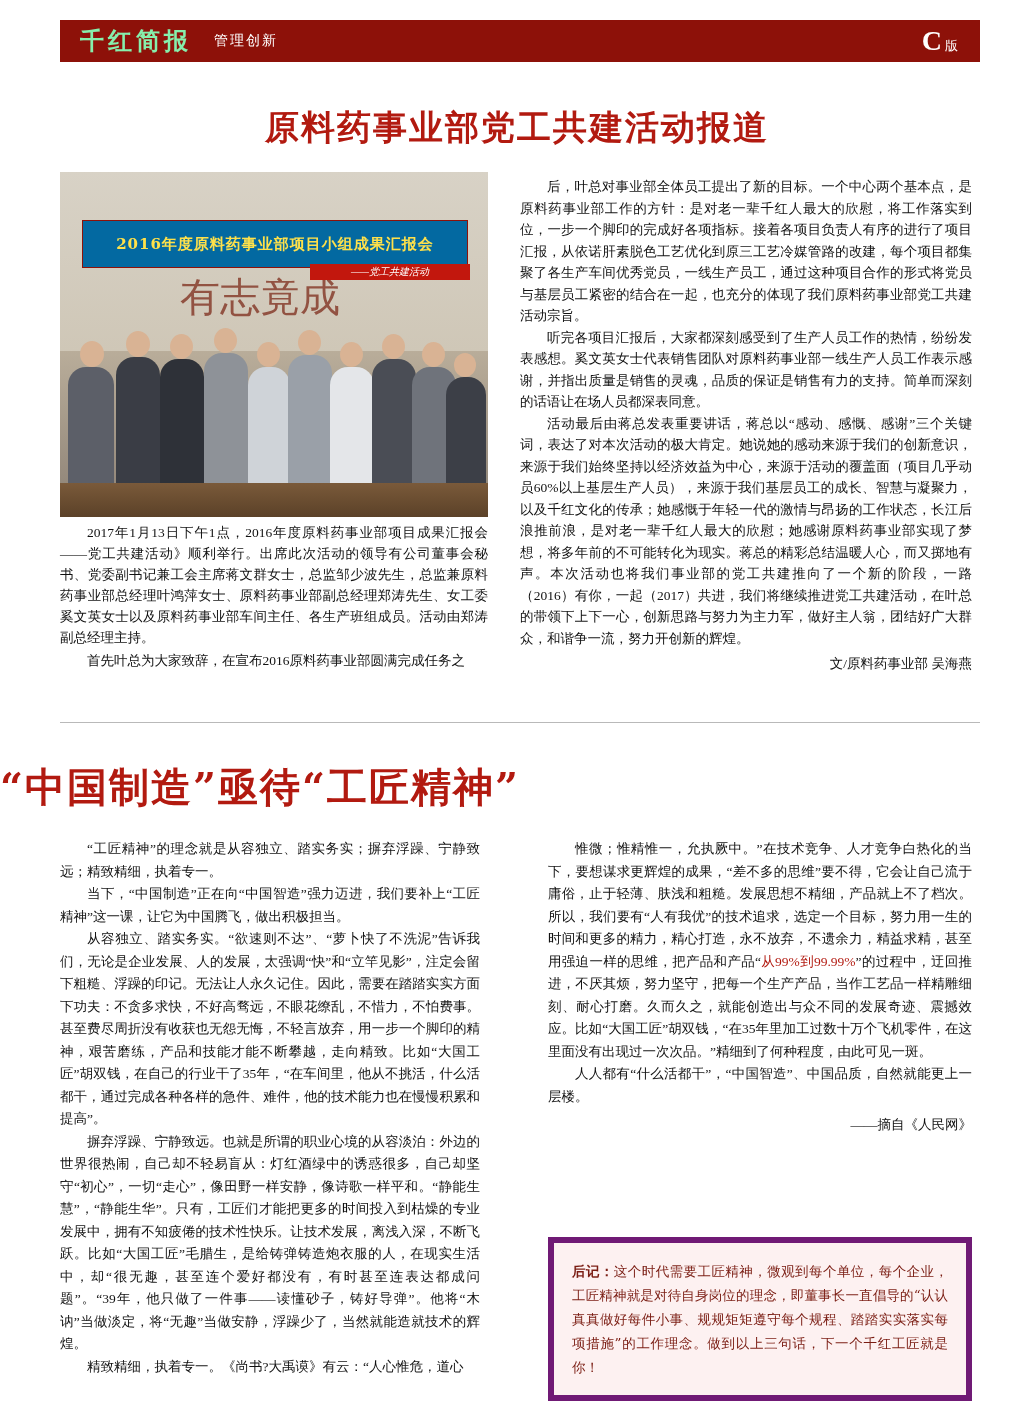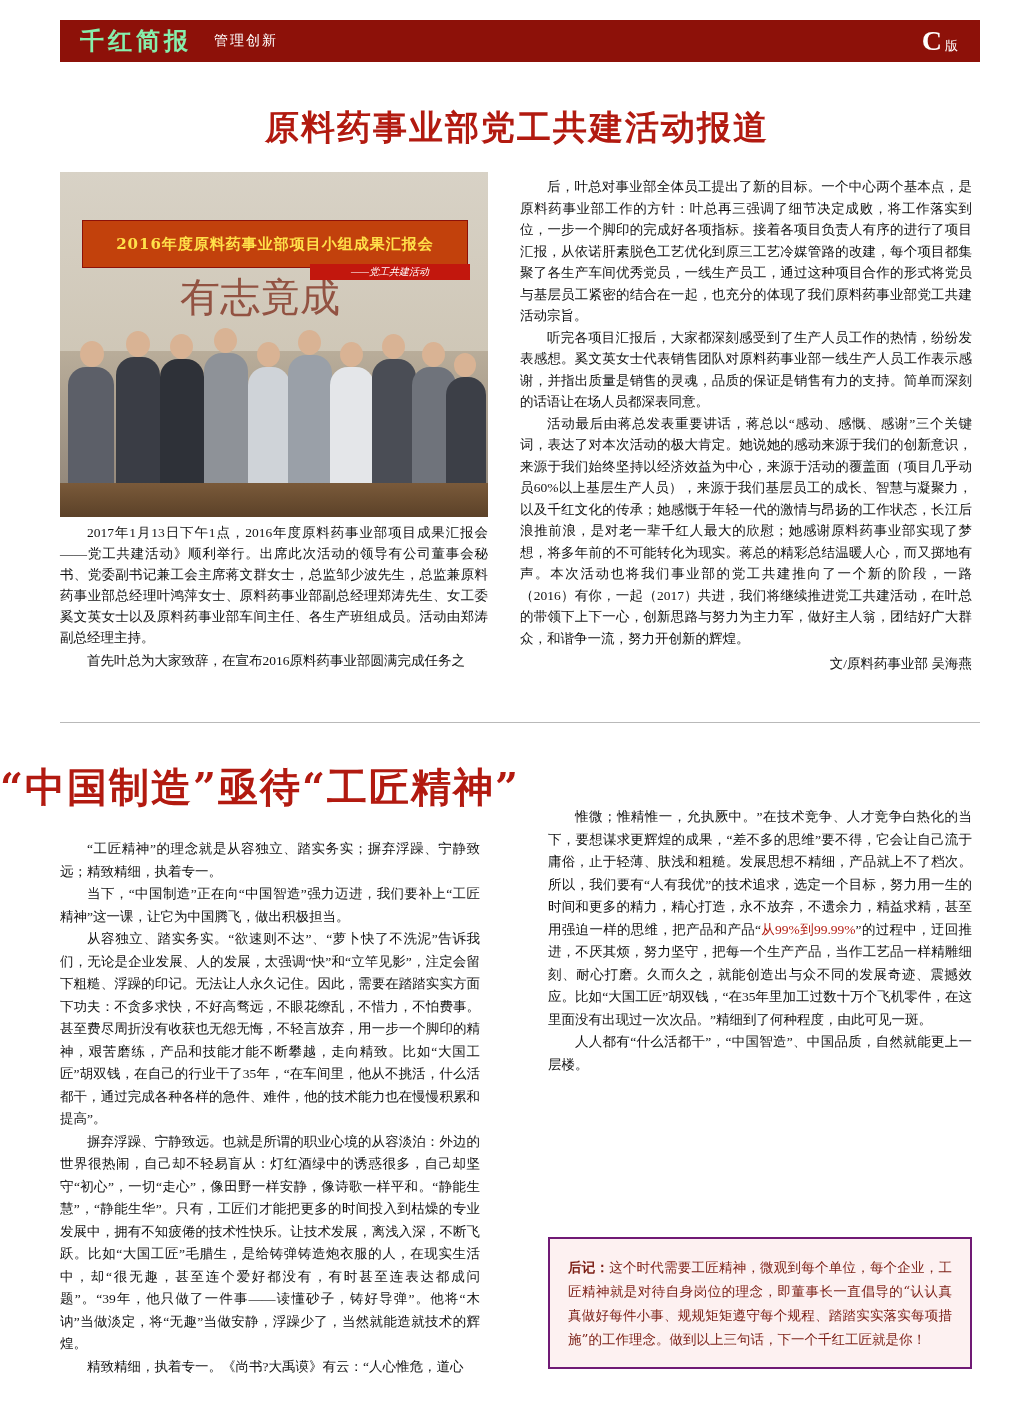--- a/index.html
+++ b/index.html
@@ -50,21 +50,21 @@
   .photo .wall{
     position:absolute;left:0;top:0;width:100%;height:52%;
     background:linear-gradient(#d8d2c6,#cfc7b7);
   }
   .photo .wall2{
     position:absolute;left:0;top:52%;width:100%;height:48%;
     background:linear-gradient(#b9ad9a,#8b8074);
   }
   .photo .banner{
     position:absolute;left:22px;top:48px;width:384px;height:46px;
-    background:#c2410c;border:1px solid #8d1109;
+    background:#0369a1;border:1px solid #8d1109;
     color:#ffe14a;font-size:15px;font-weight:bold;
     display:flex;align-items:center;justify-content:center;
     letter-spacing:1px;
     font-family:"DejaVu Serif",serif;
   }
   .photo .banner-sub{
     position:absolute;left:250px;top:92px;width:160px;height:16px;
     background:#c2170d;color:#fff;font-size:10px;
     display:flex;align-items:center;justify-content:center;font-style:italic;
   }
@@ -111,31 +111,31 @@
     position:absolute;left:0;top:760px;width:1034px;
     text-align:left;color:#b21a10;
     font-size:40px;font-weight:bold;letter-spacing:2px;
     font-family:"DejaVu Serif",serif;
   }
   .col2-left{
     position:absolute;left:60px;top:838px;width:420px;
     font-size:13.5px;line-height:22.5px;text-align:justify;
   }
   .col2-right{
-    position:absolute;left:548px;top:806px;width:424px;
+    position:absolute;left:548px;top:838px;width:424px;
     font-size:13.5px;line-height:22.5px;text-align:justify;
   }
   .col2-left p,.col2-right p{margin:0;text-indent:2em;}
   .byline2{
     text-align:right;text-indent:0 !important;margin-top:6px !important;
   }
   .hl{color:#b21a10;}
   .postscript{
     position:absolute;left:548px;top:1237px;width:424px;
-    border:2px solid #701a75;background:#fdf1f1;
+    border:6px solid #701a75;background:#fdf1f1;
     box-sizing:border-box;
     padding:16px 18px;
     font-size:13.5px;line-height:24px;text-align:justify;
     color:#7a1c12;
     font-family:"DejaVu Serif",serif;
   }
   .postscript b{color:#7a1c12;}
 </style>
 </head>
 <body>
@@ -181,38 +181,39 @@
   </div>
   <div class="table"></div>
 </div>
 
 <div class="caption1">
   <span>2017年1月13日下午1点，2016年度原料药事业部项目成果汇报会——党工共建活动》顺利举行。出席此次活动的领导有公司董事会秘书、党委副书记兼工会主席蒋文群女士，总监邹少波先生，总监兼原料药事业部总经理叶鸿萍女士、原料药事业部副总经理郑涛先生、女工委奚文英女士以及原料药事业部车间主任、各生产班组成员。活动由郑涛副总经理主持。</span>
   <div style="text-indent:2em;margin-top:2px;">首先叶总为大家致辞，在宣布2016原料药事业部圆满完成任务之</div>
 </div>
 
 <div class="col-right1">
-  <p>后，叶总对事业部全体员工提出了新的目标。一个中心两个基本点，是原料药事业部工作的方针：叶总再三强调了细节决定成败，将工作落实到位，一步一个脚印的完成好各项指标。接着各项目负责人有序的进行了项目汇报，从依诺肝素脱色工艺优化到原三工艺冷媒管路的改建，每个项目都集聚了各生产车间优秀党员，一线生产员工，通过这种项目合作的形式将党员与基层员工紧密的结合在一起，也充分的体现了我们原料药事业部党工共建活动宗旨。</p>
+  <p>后，叶总对事业部全体员工提出了新的目标。一个中心两个基本点，是原料药事业部工作的方针：是对老一辈千红人最大的欣慰，将工作落实到位，一步一个脚印的完成好各项指标。接着各项目负责人有序的进行了项目汇报，从依诺肝素脱色工艺优化到原三工艺冷媒管路的改建，每个项目都集聚了各生产车间优秀党员，一线生产员工，通过这种项目合作的形式将党员与基层员工紧密的结合在一起，也充分的体现了我们原料药事业部党工共建活动宗旨。</p>
   <p>听完各项目汇报后，大家都深刻感受到了生产人员工作的热情，纷纷发表感想。奚文英女士代表销售团队对原料药事业部一线生产人员工作表示感谢，并指出质量是销售的灵魂，品质的保证是销售有力的支持。简单而深刻的话语让在场人员都深表同意。</p>
   <p>活动最后由蒋总发表重要讲话，蒋总以“感动、感慨、感谢”三个关键词，表达了对本次活动的极大肯定。她说她的感动来源于我们的创新意识，来源于我们始终坚持以经济效益为中心，来源于活动的覆盖面（项目几乎动员60%以上基层生产人员），来源于我们基层员工的成长、智慧与凝聚力，以及千红文化的传承；她感慨于年轻一代的激情与昂扬的工作状态，长江后浪推前浪，是对老一辈千红人最大的欣慰；她感谢原料药事业部实现了梦想，将多年前的不可能转化为现实。蒋总的精彩总结温暖人心，而又掷地有声。本次活动也将我们事业部的党工共建推向了一个新的阶段，一路（2016）有你，一起（2017）共进，我们将继续推进党工共建活动，在叶总的带领下上下一心，创新思路与努力为主力军，做好主人翁，团结好广大群众，和谐争一流，努力开创新的辉煌。</p>
 </div>
 <div class="byline1">文/原料药事业部 吴海燕</div>
 
 <div class="divider"></div>
 
 <div class="headline2">“中国制造”亟待“工匠精神”</div>
 
 <div class="col2-left">
   <p>“工匠精神”的理念就是从容独立、踏实务实；摒弃浮躁、宁静致远；精致精细，执着专一。</p>
   <p>当下，“中国制造”正在向“中国智造”强力迈进，我们要补上“工匠精神”这一课，让它为中国腾飞，做出积极担当。</p>
   <p>从容独立、踏实务实。“欲速则不达”、“萝卜快了不洗泥”告诉我们，无论是企业发展、人的发展，太强调“快”和“立竿见影”，注定会留下粗糙、浮躁的印记。无法让人永久记住。因此，需要在踏踏实实方面下功夫：不贪多求快，不好高骛远，不眼花缭乱，不惜力，不怕费事。甚至费尽周折没有收获也无怨无悔，不轻言放弃，用一步一个脚印的精神，艰苦磨练，产品和技能才能不断攀越，走向精致。比如“大国工匠”胡双钱，在自己的行业干了35年，“在车间里，他从不挑活，什么活都干，通过完成各种各样的急件、难件，他的技术能力也在慢慢积累和提高”。</p>
   <p>摒弃浮躁、宁静致远。也就是所谓的职业心境的从容淡泊：外边的世界很热闹，自己却不轻易盲从：灯红酒绿中的诱惑很多，自己却坚守“初心”，一切“走心”，像田野一样安静，像诗歌一样平和。“静能生慧”，“静能生华”。只有，工匠们才能把更多的时间投入到枯燥的专业发展中，拥有不知疲倦的技术性快乐。让技术发展，离浅入深，不断飞跃。比如“大国工匠”毛腊生，是给铸弹铸造炮衣服的人，在现实生活中，却“很无趣，甚至连个爱好都没有，有时甚至连表达都成问题”。“39年，他只做了一件事——读懂砂子，铸好导弹”。他将“木讷”当做淡定，将“无趣”当做安静，浮躁少了，当然就能造就技术的辉煌。</p>
   <p>精致精细，执着专一。《尚书?大禹谟》有云：“人心惟危，道心</p>
 </div>
 
 <div class="col2-right">
   <p>惟微；惟精惟一，允执厥中。”在技术竞争、人才竞争白热化的当下，要想谋求更辉煌的成果，“差不多的思维”要不得，它会让自己流于庸俗，止于轻薄、肤浅和粗糙。发展思想不精细，产品就上不了档次。所以，我们要有“人有我优”的技术追求，选定一个目标，努力用一生的时间和更多的精力，精心打造，永不放弃，不遗余力，精益求精，甚至用强迫一样的思维，把产品和产品“<span class="hl">从99%到99.99%</span>”的过程中，迂回推进，不厌其烦，努力坚守，把每一个生产产品，当作工艺品一样精雕细刻、耐心打磨。久而久之，就能创造出与众不同的发展奇迹、震撼效应。比如“大国工匠”胡双钱，“在35年里加工过数十万个飞机零件，在这里面没有出现过一次次品。”精细到了何种程度，由此可见一斑。</p>
   <p>人人都有“什么活都干”，“中国智造”、中国品质，自然就能更上一层楼。</p>
+  <p class="byline2">——摘自《人民网》</p>
 </div>
 
 <div class="postscript">
   <b>后记：</b><span>这个时代需要工匠精神，微观到每个单位，每个企业，工匠精神就是对待自身岗位的理念，即董事长一直倡导的“认认真真做好每件小事、规规矩矩遵守每个规程、踏踏实实落实每项措施”的工作理念。做到以上三句话，下一个千红工匠就是你！</span>
 </div>
 
 </body></html>

